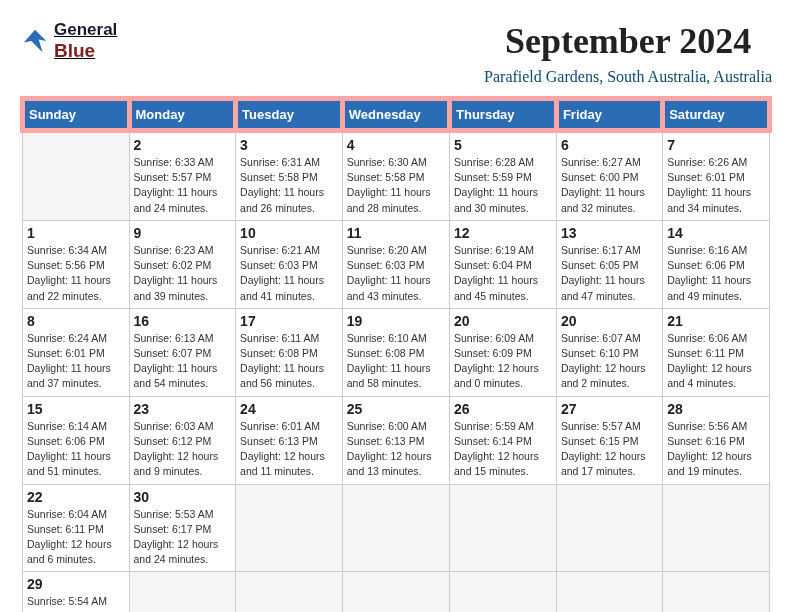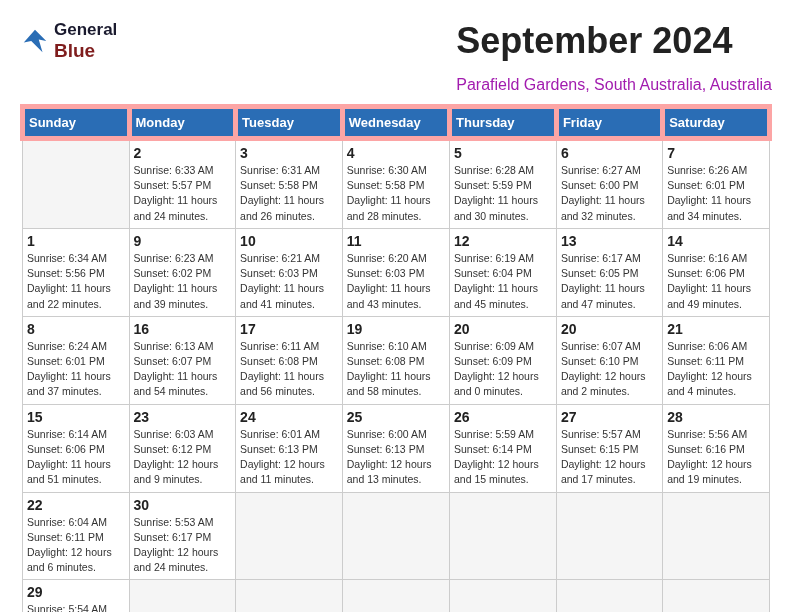--- a/index.html
+++ b/index.html
@@ -13,37 +13,39 @@
     .header {
       display: flex;
       align-items: flex-start;
       justify-content: space-between;
       margin-bottom: 10px;
     }
     .logo {
       display: flex;
       align-items: center;
       gap: 4px;
+      text-decoration: underline;
     }
     .logo-bird {
       width: 30px;
       height: 30px;
     }
     .title-section {
-      text-align: left;
+      text-align: center;
+      font-family: Liberation Serif, serif;
     }
     .main-title {
       font-size: 36px;
       font-weight: bold;
       color: #222;
     }
     .subtitle {
       font-size: 16px;
-      color: #a21caf;
-      margin-top: 14px;
+      color: #0c4a6e;
+      margin-top: 6px;
     }
     .calendar {
       width: 100%;
       border-collapse: collapse;
       font-size: 11px;
     }
     .calendar th {
       background: #2a6db5;
       color: #fff;
       padding: 6px 4px;

